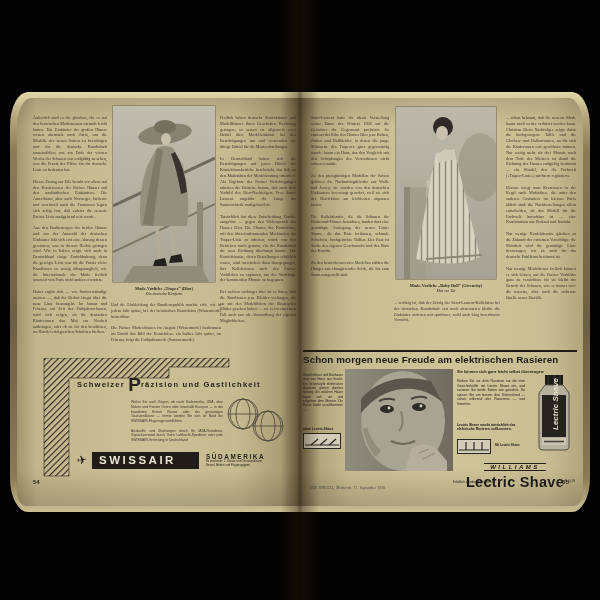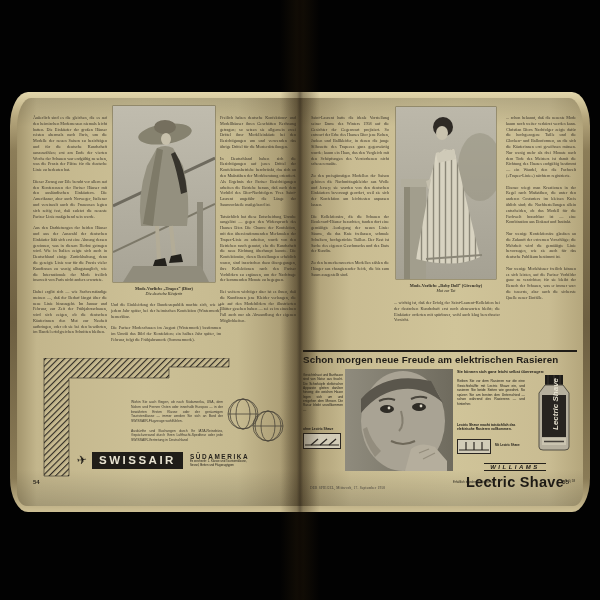--- a/index.html
+++ b/index.html
@@ -30,21 +30,21 @@
   .sw-hatch{position:absolute;left:0;top:0;}
   .sw-headline{position:absolute;left:38px;top:16px;font-family:"Liberation Sans",sans-serif;
     font-weight:bold;color:#26231d;font-size:7.6px;letter-spacing:1.2px;white-space:nowrap;}
   .sw-headline .bigP{font-size:19px;letter-spacing:0;vertical-align:-4px;}
   .sw-body{position:absolute;left:92px;top:42px;width:92px;font-family:"Liberation Sans",sans-serif;
     font-size:3.4px;line-height:1.4;text-align:justify;color:#3c372e;white-space:pre-line;}
   .sw-globe{position:absolute;left:186px;top:36px;}
   .sw-bottom{position:absolute;left:38px;top:94px;display:flex;align-items:center;}
   .sw-plane{font-size:12px;color:#1f1c17;margin-right:5px;transform:rotate(-8deg);}
   .sw-banner{background:#201d18;color:#e9e4d2;font-family:"Liberation Sans",sans-serif;font-weight:bold;
-    font-size:11.5px;letter-spacing:2.5px;padding:2px 7px 3px 7px;}
+    font-size:11.5px;letter-spacing:2.5px;padding:2px 23px 3px 7px;}
   .sw-region{margin-left:7px;font-family:"Liberation Sans",sans-serif;color:#26231d;}
   .sw-region .rg{font-weight:bold;font-size:6.4px;letter-spacing:1.6px;}
   .sw-region .rs{font-size:2.9px;line-height:1.3;}
   
   .wa{position:absolute;left:3px;top:252px;width:274px;height:138px;font-family:"Liberation Sans",sans-serif;color:#24211b;}
   .wa-rule{border-top:2.5px solid #1f1c17;}
   .wa-headline{margin-top:2px;font-weight:bold;font-size:9.8px;letter-spacing:.1px;white-space:nowrap;color:#1f1c17;}
   .wa-content{position:relative;height:112px;margin-top:2px;}
   .wa-note{position:absolute;left:0;top:6px;width:40px;font-size:3.2px;line-height:1.35;text-align:justify;}
   .wa-cap1{position:absolute;left:0;top:60px;width:40px;font-size:3.3px;font-weight:bold;}
@@ -124,20 +124,24 @@
       <div class="sw-ad">
         <svg class="sw-hatch" width="214" height="120" viewBox="0 0 214 120">
           <defs>
             <pattern id="hatch" width="4.5" height="4.5" patternUnits="userSpaceOnUse" patternTransform="rotate(45)">
               <rect width="4.5" height="4.5" fill="#c6b98f"></rect>
               <line x1="0" y1="0" x2="0" y2="4.5" stroke="#2c2821" stroke-width="2.2"></line>
             </pattern>
           </defs>
           <polygon points="5,0 190,0 190,9 130,9 130,20 30,20 30,118 5,118" fill="url(#hatch)" stroke="#2c2821" stroke-width="0.6"></polygon>
         </svg>
+        <div class="sw-headline">
+          <span>Schweizer</span>
+          <span class="bigP">P</span><span>räzision und Gastlichkeit</span>
+        </div>
         <div class="sw-body">Wohin Sie auch fliegen, ob nach Südamerika, USA, dem Nahen und Fernen Osten oder innerhalb Europas — in der bewährten Ersten Klasse oder der geräumigen Touristenklasse — immer werden Sie sich an Bord der SWISSAIR-Flugzeuge wohlfühlen.
 
 Auskünfte und Buchungen durch Ihr IATA-Reisebüro, Gepäckversand durch Ihren Luftfracht-Spediteur oder jede SWISSAIR-Vertretung in Deutschland</div>
         <svg class="sw-globe" width="62" height="54" viewBox="0 0 62 54">
           <g stroke="#4a453a" fill="none" stroke-width="0.8">
             <circle cx="18" cy="20" r="15"></circle>
             <ellipse cx="18" cy="20" rx="7" ry="15"></ellipse>
             <ellipse cx="18" cy="20" rx="13" ry="15"></ellipse>
             <line x1="3" y1="20" x2="33" y2="20"></line>
             <circle cx="43" cy="32" r="15"></circle>

